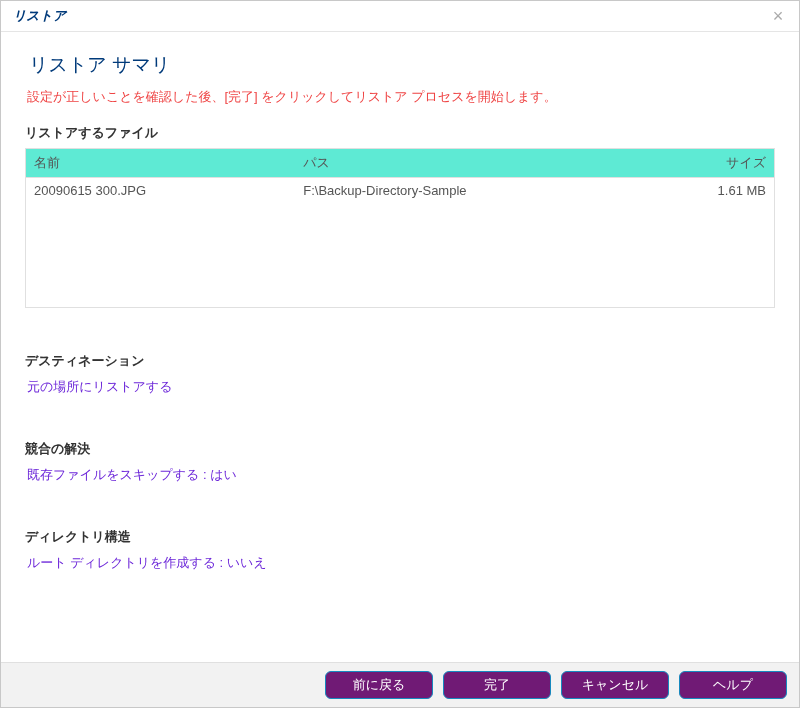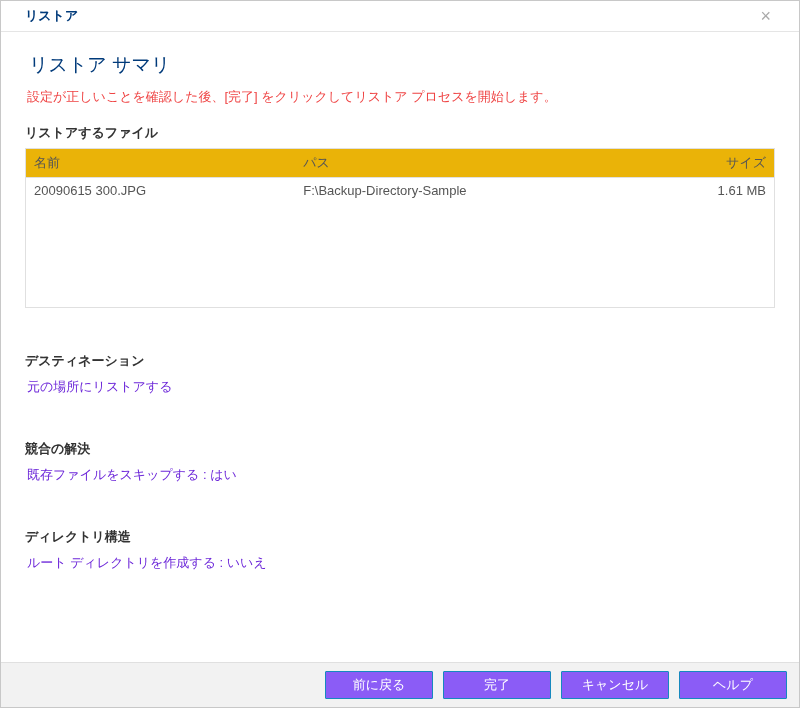--- a/index.html
+++ b/index.html
@@ -13,24 +13,25 @@
   }
   .dialog {
     width: 800px; height: 708px;
     border: 1px solid #c8c8c8;
     display: flex;
     flex-direction: column;
     position: relative;
   }
   .titlebar {
     background: #fff;
-    padding: 6px 24px;
+    padding: 6px 12px;
     border-bottom: 1px solid #e5e5e5;
     display: flex;
     justify-content: space-between;
+    font-style: italic;
   }
   .titlebar .title {
     color: #003a7a;
     font-weight: bold;
     font-size: 13px;
   }
   .titlebar .close-icon {
     color: #aaa;
     font-size: 18px;
     line-height: 1;
@@ -69,44 +70,44 @@
   }
   table.grid {
     width: 100%;
     border-collapse: collapse;
     font-size: 13px;
   }
   table.grid th {
     text-align: left;
     font-weight: normal;
     color: #555;
-    background: #eab308;
+    background: #5eead4;
     padding: 5px 8px;
     border-bottom: 1px solid #e0e0e0;
   }
   table.grid td {
     padding: 5px 8px;
     color: #555;
   }
   table.grid th.size-col, table.grid td.size-col { text-align: right; }
   .footer {
     background: #f2f2f2;
     border-top: 1px solid #e0e0e0;
     padding: 8px 12px;
     display: flex;
     justify-content: flex-end;
     gap: 10px;
   }
   .btn {
     min-width: 108px;
     padding: 4px 10px;
     color: #fff;
-    background: #8b5cf6;
+    background: #701a75;
     border: 1px solid #1689bf;
-    border-radius: 1px;
+    border-radius: 6px;
     font-size: 13px;
     text-align: center;
     cursor: pointer;
     font-family: inherit;
   }
 </style>
 </head>
 <body>
 
 <div class="dialog">

